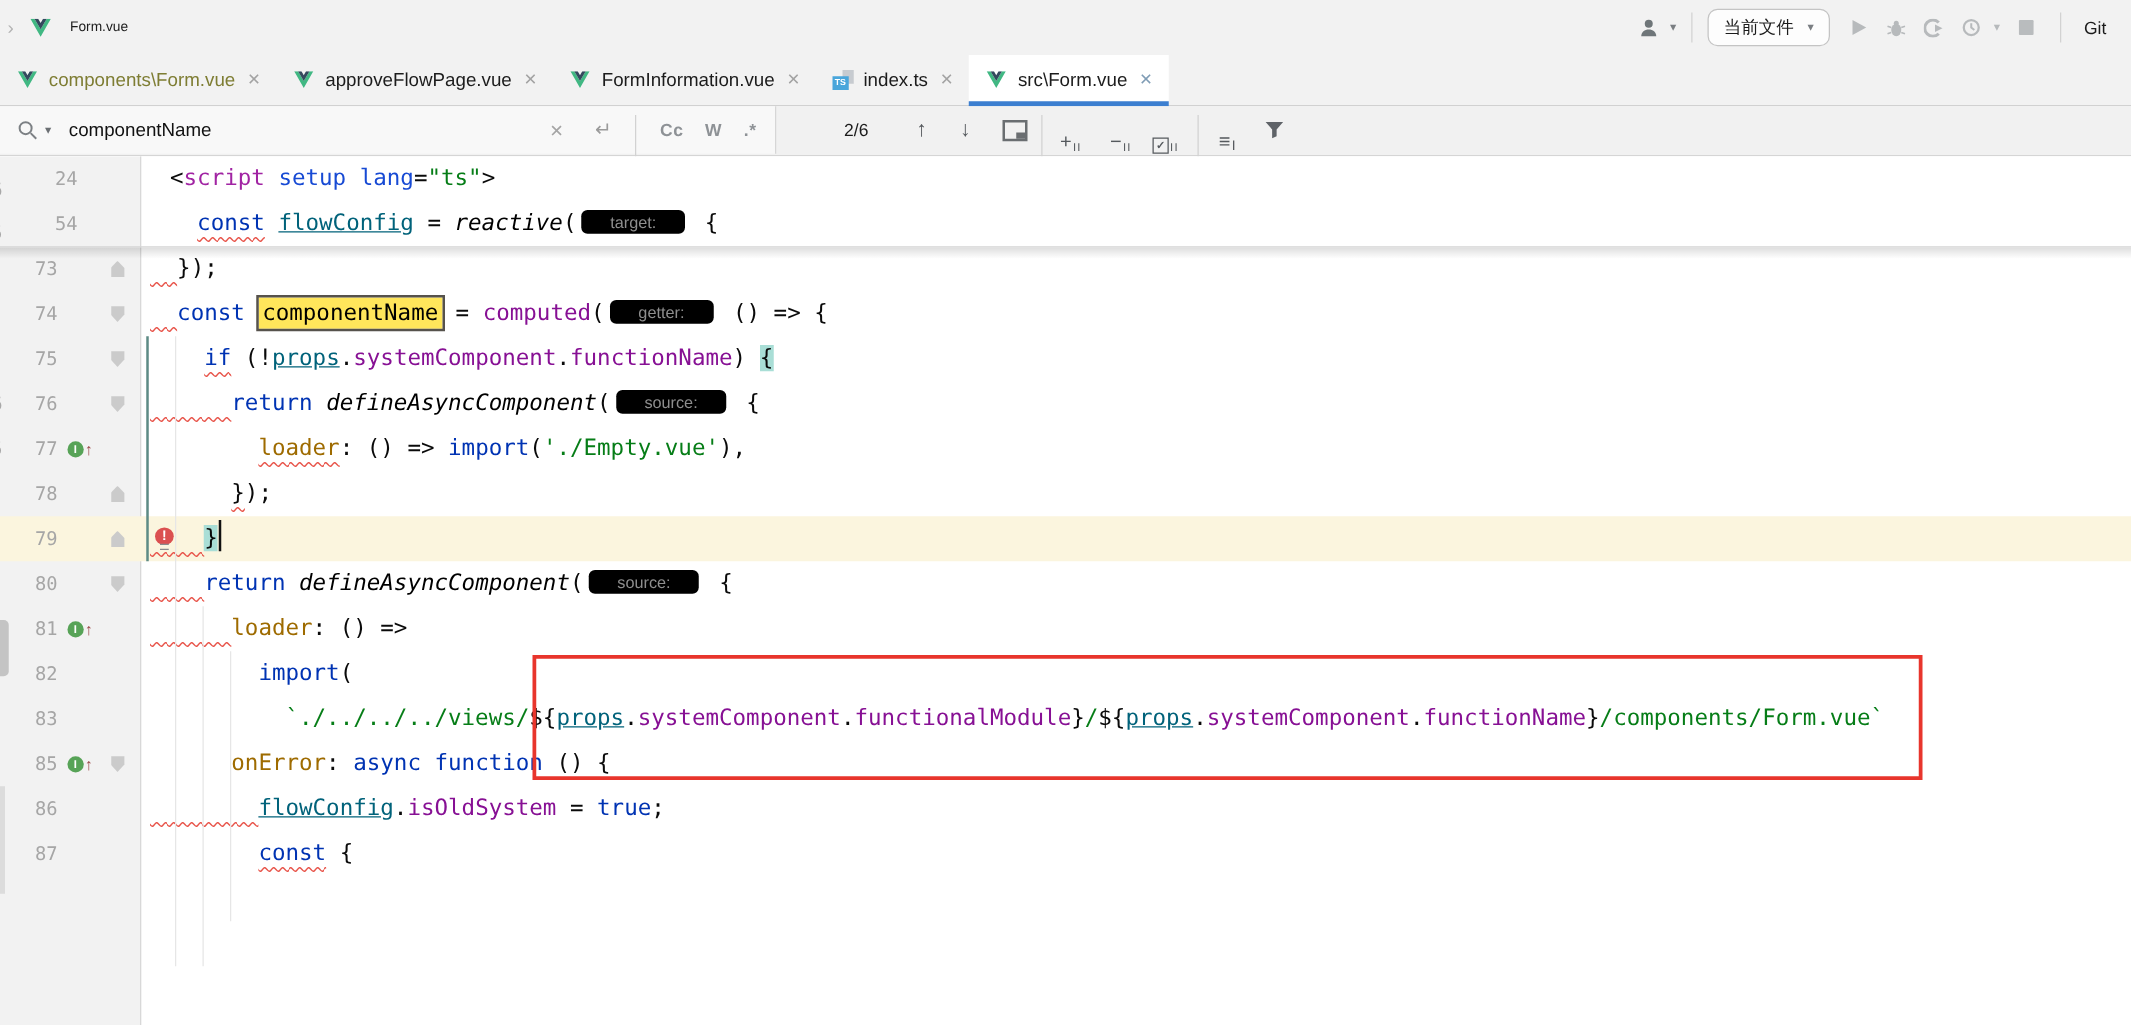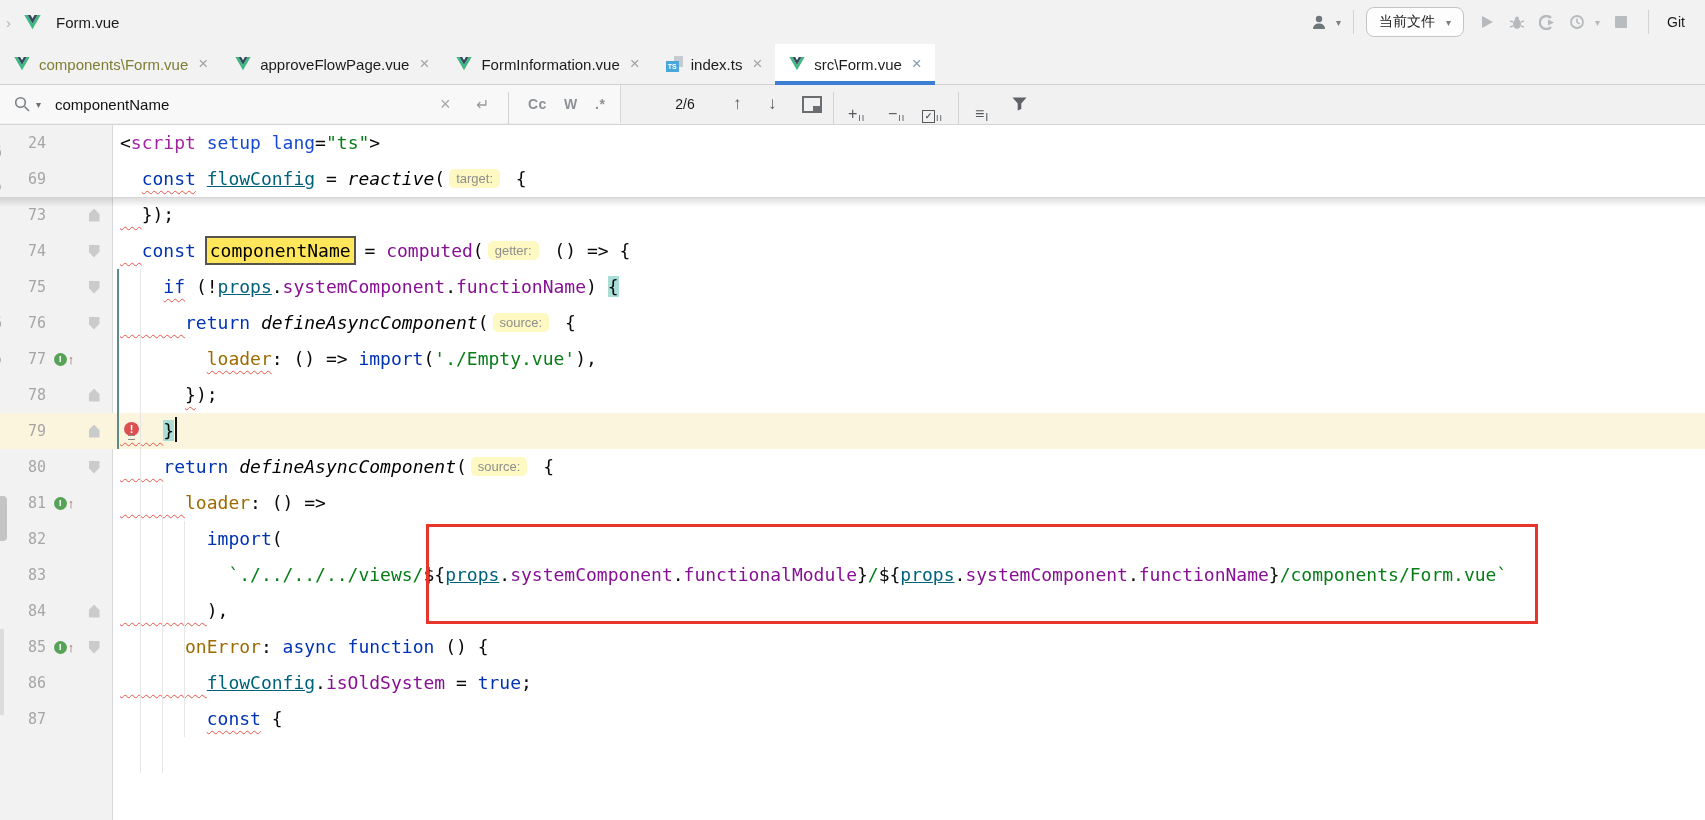--- a/index.html
+++ b/index.html
@@ -3,21 +3,21 @@
 <meta charset="utf-8">
 <style>
   html,body{margin:0;padding:0;}
   body{width:1705px;height:820px;position:relative;overflow:hidden;background:#fff;
        font-family:"Liberation Sans",sans-serif;-webkit-font-smoothing:antialiased;}
 
   
   .titlebar{position:absolute;left:0;top:0;width:100%;height:44px;background:#F2F2F2;
             border-bottom:1px solid #DBDBDB;display:flex;align-items:center;}
   .tb-crumb{color:#B4B4B4;font-size:15px;margin:0 6px 0 6px;}
-  .tb-file{font-size:15px;color:#1B1B1B;margin-left:9px;}
+  .tb-file{font-size:11px;color:#1B1B1B;margin-left:9px;}
   .tb-right{position:absolute;right:0;top:0;height:100%;display:flex;align-items:center;}
   .tb-caret{color:#7A7E82;font-size:10px;margin-left:3px;}
   .vdiv{width:1px;height:24px;background:#D2D2D2;margin:0 12px;}
   .runcfg{height:28px;border:1px solid #C4C4C4;border-radius:8px;background:#FDFDFD;
           display:flex;align-items:center;padding:0 12px;font-size:14px;color:#1B1B1B;gap:8px;}
   .ticon{display:flex;align-items:center;justify-content:center;width:30px;height:28px;}
   .git-label{font-size:14px;color:#1B1B1B;margin:0 20px 0 6px;}
 
   
   .tabbar{position:absolute;left:0;top:44px;width:100%;height:40px;background:#F2F2F2;
@@ -49,21 +49,21 @@
   .openwin::after{content:"";position:absolute;right:0;bottom:0;width:7px;height:5px;background:#6A6E71;}
   .occ{font-size:16px;color:#55595D;display:flex;align-items:flex-end;}
   .occ small{font-size:9px;letter-spacing:1px;margin-left:1px;}
   .selbox{width:11px;height:11px;border:1.5px solid #55595D;font:bold 9px/11px "Liberation Sans";text-align:center;color:#55595D;}
   .lnsI{font-size:16px;color:#55595D;}
 
   
   .editor{position:absolute;left:0;top:125px;width:100%;bottom:0;background:#fff;overflow:hidden;}
   .gutter-bg{position:absolute;left:0;top:0;bottom:0;width:112px;background:#F2F2F2;
              border-right:1px solid #D8D8D8;z-index:0;}
-  .sticky{position:absolute;left:0;top:0;right:0;z-index:1;}
+  .sticky{position:absolute;left:16px;top:0;right:0;z-index:1;}
   .sticky-shadow{position:absolute;left:0;top:72px;right:0;height:9px;z-index:3;
                  border-top:1px solid #D5D5D5;background:linear-gradient(rgba(0,0,0,.13),rgba(0,0,0,0));}
   .lines{position:absolute;left:0;top:72px;right:0;z-index:1;}
   .row{height:36px;display:flex;align-items:center;position:relative;}
   .row.current{background:#FBF5DE;}
   .gutter{width:112px;flex:0 0 112px;display:flex;align-items:center;height:100%;}
   .ln{width:46px;text-align:right;font:15px "DejaVu Sans Mono",monospace;color:#A6A6A6;}
   .gslot{width:36px;display:flex;justify-content:center;align-items:center;}
   .fslot{width:24px;display:flex;justify-content:center;align-items:center;}
   .fold{width:11px;height:13px;background:#CBCBCB;}
@@ -83,21 +83,21 @@
   .seg.id{color:#00627A;text-decoration:underline;}
   .seg.fld{color:#871094;}
   .seg.prop{color:#9E6B00;}
   .seg.str{color:#067D17;}
   .seg.tag{color:#A124A3;}
   .seg.attr{color:#174AD4;}
   .seg.it{font-style:italic;color:#000;}
   .seg.wavy{text-decoration-line:underline;text-decoration-style:wavy;
             text-decoration-color:#E8544A;text-decoration-thickness:1px;text-underline-offset:5px;}
   .seg.hint{display:inline-block;font:13px "Liberation Sans",sans-serif;color:#8E8E8E;
-            background:#fef9c3;border-radius:5px;padding:2px 7px;margin:0 5px 0 4px;vertical-align:2px;}
+            background:#000000;border-radius:5px;padding:2px 23px;margin:0 5px 0 4px;vertical-align:2px;}
   .seg.match{background:#FFE65B;outline:2px solid #56524C;padding:2px 3px;color:#000;}
   .seg.brace{background:#A9DED6;}
   .seg.cursor{display:inline-block;width:2px;height:25px;background:#111;vertical-align:-5px;margin-left:1px;}
 
   
   .scope-guide{position:absolute;left:117px;top:144px;width:2px;height:180px;background:#5D8B85;z-index:2;}
   .iguide{position:absolute;width:1px;background:#E6E6E6;z-index:1;}
   .redbox{position:absolute;left:426px;top:399px;width:1106px;height:94px;
           border:3px solid #E8352C;z-index:5;}
   .frag{position:absolute;left:0;width:9px;overflow:hidden;font:15px "DejaVu Sans Mono",monospace;
@@ -266,21 +266,21 @@
           <span class="ln">24</span>
           <span class="gslot"></span>
           <span class="fslot"></span>
         </div>
         <div class="code">
           <span class="codepre"><span class="seg pln">&lt;</span><span class="seg tag">script</span><span class="seg pln"> </span><span class="seg attr">setup</span><span class="seg pln"> </span><span class="seg attr">lang</span><span class="seg pln">=</span><span class="seg str">"ts"</span><span class="seg pln">&gt;</span></span>
         </div>
       </div>
       <div class="row">
         <div class="gutter">
-          <span class="ln">69</span>
+          <span class="ln">54</span>
           <span class="gslot"></span>
           <span class="fslot"></span>
         </div>
         <div class="code">
           <span class="codepre"><span class="seg pln">  </span><span class="seg kw wavy">const</span><span class="seg pln"> </span><span class="seg id">flowConfig</span><span class="seg pln"> = </span><span class="seg it">reactive</span><span class="seg pln">(</span><span class="seg hint">target:</span><span class="seg pln"> {</span></span>
         </div>
       </div>
     </div>
   <div class="sticky-shadow"></div>
 
@@ -407,32 +407,20 @@
         </div>
       </div>
       <div class="row">
         <div class="gutter">
           <span class="ln">83</span>
           <span class="gslot"></span>
           <span class="fslot"></span>
         </div>
         <div class="code">
           <span class="codepre"><span class="seg pln">          </span><span class="seg str">`./../../../views/</span><span class="seg pln">${</span><span class="seg id">props</span><span class="seg pln">.</span><span class="seg fld">systemComponent</span><span class="seg pln">.</span><span class="seg fld">functionalModule</span><span class="seg pln">}</span><span class="seg str">/</span><span class="seg pln">${</span><span class="seg id">props</span><span class="seg pln">.</span><span class="seg fld">systemComponent</span><span class="seg pln">.</span><span class="seg fld">functionName</span><span class="seg pln">}</span><span class="seg str">/components/Form.vue`</span></span>
-        </div>
-      </div>
-      <div class="row">
-        <div class="gutter">
-          <span class="ln">84</span>
-          <span class="gslot"></span>
-          <span class="fslot">
-            <span class="fold up"></span>
-          </span>
-        </div>
-        <div class="code">
-          <span class="codepre"><span class="seg wavy">        </span><span class="seg pln">),</span></span>
         </div>
       </div>
       <div class="row">
         <div class="gutter">
           <span class="ln">85</span>
           <span class="gslot">
             <span class="impl-dot">I</span>
             <span class="impl-arrow">↑</span>
           </span>
           <span class="fslot">

